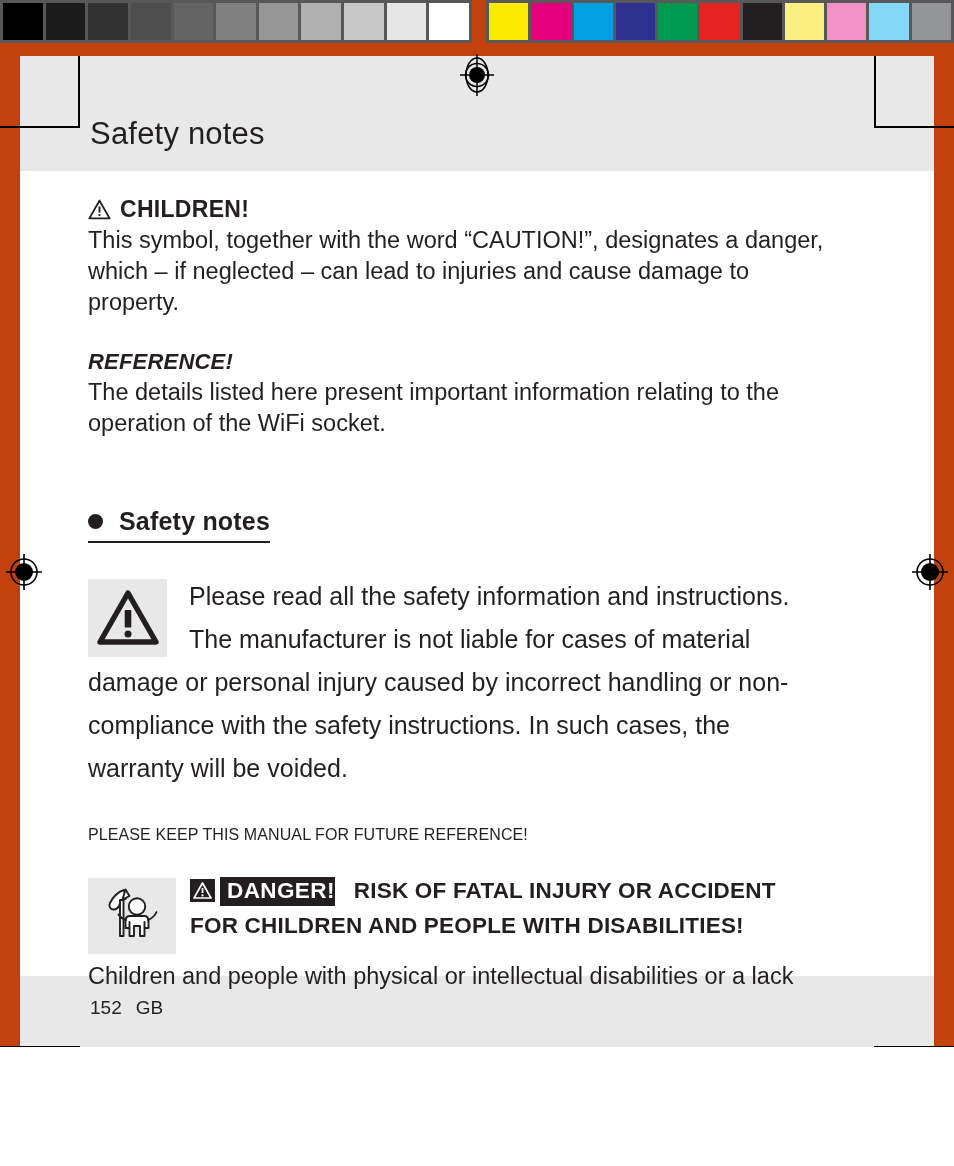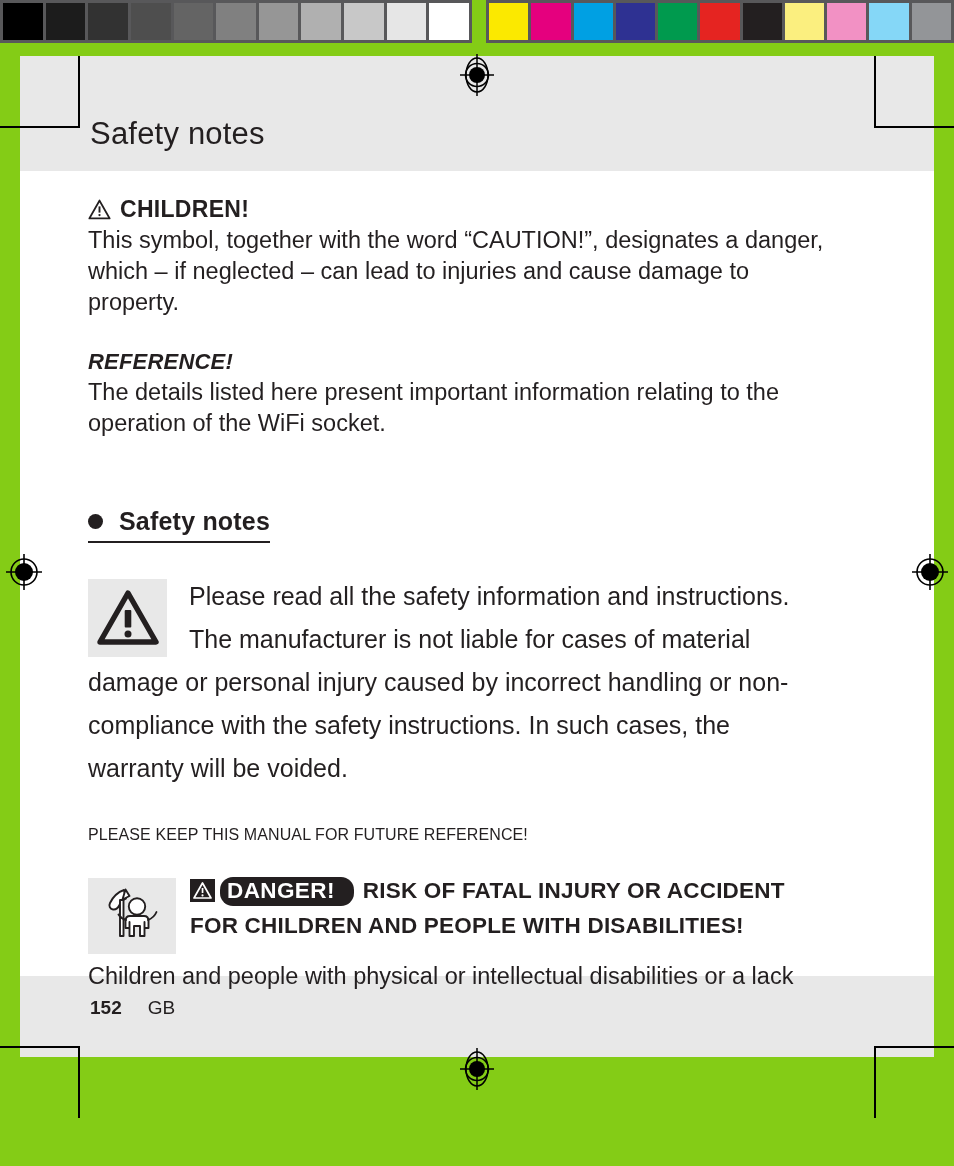--- a/index.html
+++ b/index.html
@@ -4,22 +4,22 @@
 <style>
   * { box-sizing: border-box; }
   html, body {
     margin: 0; padding: 0;
     background: #ffffff;
     font-family: "Liberation Sans", sans-serif;
   }
   #page {
     position: relative;
     width: 954px;
-    height: 1166px;
-    background: #84cc16;
+    height: 1047px;
+    background: #c2410c;
     overflow: hidden;
   }
 
   
   .calib-row {
     position: absolute;
     top: 0;
     height: 43px;
     display: flex;
     background: #58585a;
@@ -76,21 +76,21 @@
     left: 20px; top: 976px;
     width: 914px; height: 76px;
     background: #e8e8e8;
   }
   #footer-text {
     position: absolute;
     left: 70px; top: 21px;
     font-size: 19px;
     color: #231f20;
   }
-  #footer-text .pg { margin-right: 26px; font-weight: bold; }
+  #footer-text .pg { margin-right: 14px; }
 
   
   #content {
     position: absolute;
     left: 88px;
     top: 196px;
     width: 740px;
     color: #231f20;
   }
 
@@ -178,24 +178,23 @@
     letter-spacing: .2px;
   }
   .danger-badge-tri {
     display: inline-block;
     vertical-align: -4px;
     margin-right: 5px;
   }
   .danger-word {
     background: #231f20;
     color: #ffffff;
-    padding: 1px 19px 3px 7px;
-    margin-right: 9px;
+    padding: 1px 0 3px 7px;
+    margin-right: 19px;
     letter-spacing: .4px;
-    border-radius: 13px;
   }
 
   .clearfix::after { content: ""; display: block; clear: both; }
 </style>
 </head>
 <body>
 
 <div id="page">
 
   <div class="calib-row" id="calib-gray">

